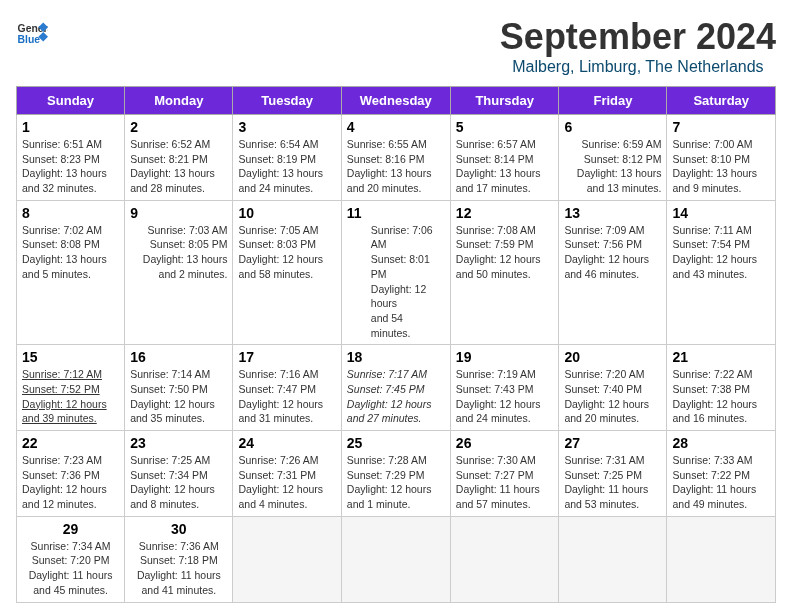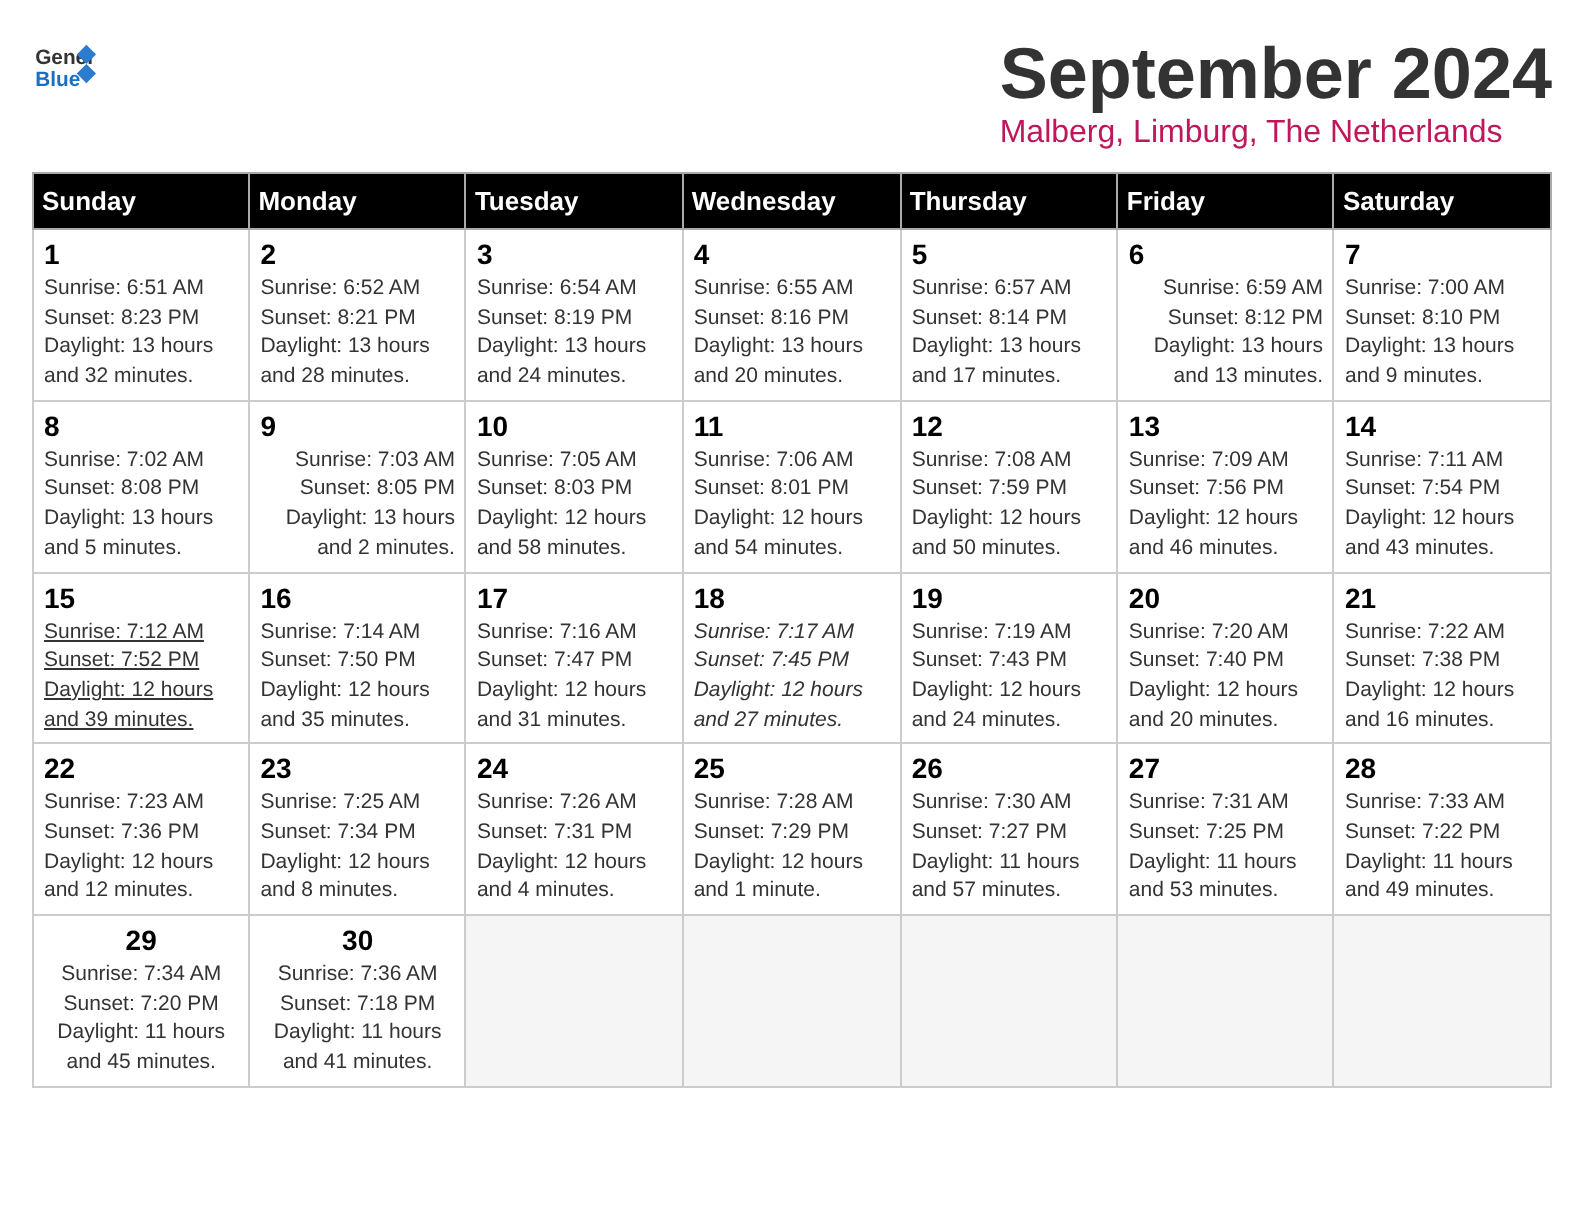--- a/index.html
+++ b/index.html
@@ -19,42 +19,42 @@
     .logo {
       display: flex;
       align-items: center;
       gap: 4px;
     }
     .logo-icon {
       width: 32px;
       height: 32px;
     }
     .title-block {
-      text-align: left;
+      text-align: center;
       margin-left: 41px;
     }
     .month-title {
       font-size: 36px;
       font-weight: bold;
       color: #333;
     }
     .subtitle {
       font-size: 16px;
-      color: #be185d;
+      color: #0c4a6e;
     }
     .calendar {
       width: 100%;
       border-collapse: collapse;
       font-size: 11px;
     }
     .calendar thead tr th {
-      background: #000000;
+      background: #6d28d9;
       color: #fff;
       padding: 6px 4px;
-      text-align: left;
+      text-align: center;
       font-size: 13px;
       font-weight: bold;
       border: 1px solid #aaa;
     }
     .calendar tbody tr td {
       border: 1px solid #ccc;
       padding: 4px 5px;
       vertical-align: top;
       width: 110px;
       min-height: 80px;
@@ -176,21 +176,21 @@
         </td>
         <td>
           <span class="day-num">10</span>
           <div class="day-info" style="white-space: pre-line;">Sunrise: 7:05 AM
 Sunset: 8:03 PM
 Daylight: 12 hours
 and 58 minutes.</div>
         </td>
         <td>
           <span class="day-num">11</span>
-          <div class="day-info" style="white-space: pre-line;">Sunrise: 7:06 AM
+          <div class="day-info" style="white-space: pre-line; margin-left: 24px;">Sunrise: 7:06 AM
 Sunset: 8:01 PM
 Daylight: 12 hours
 and 54 minutes.</div>
         </td>
         <td>
           <span class="day-num">12</span>
           <div class="day-info" style="white-space: pre-line;">Sunrise: 7:08 AM
 Sunset: 7:59 PM
 Daylight: 12 hours
 and 50 minutes.</div>

